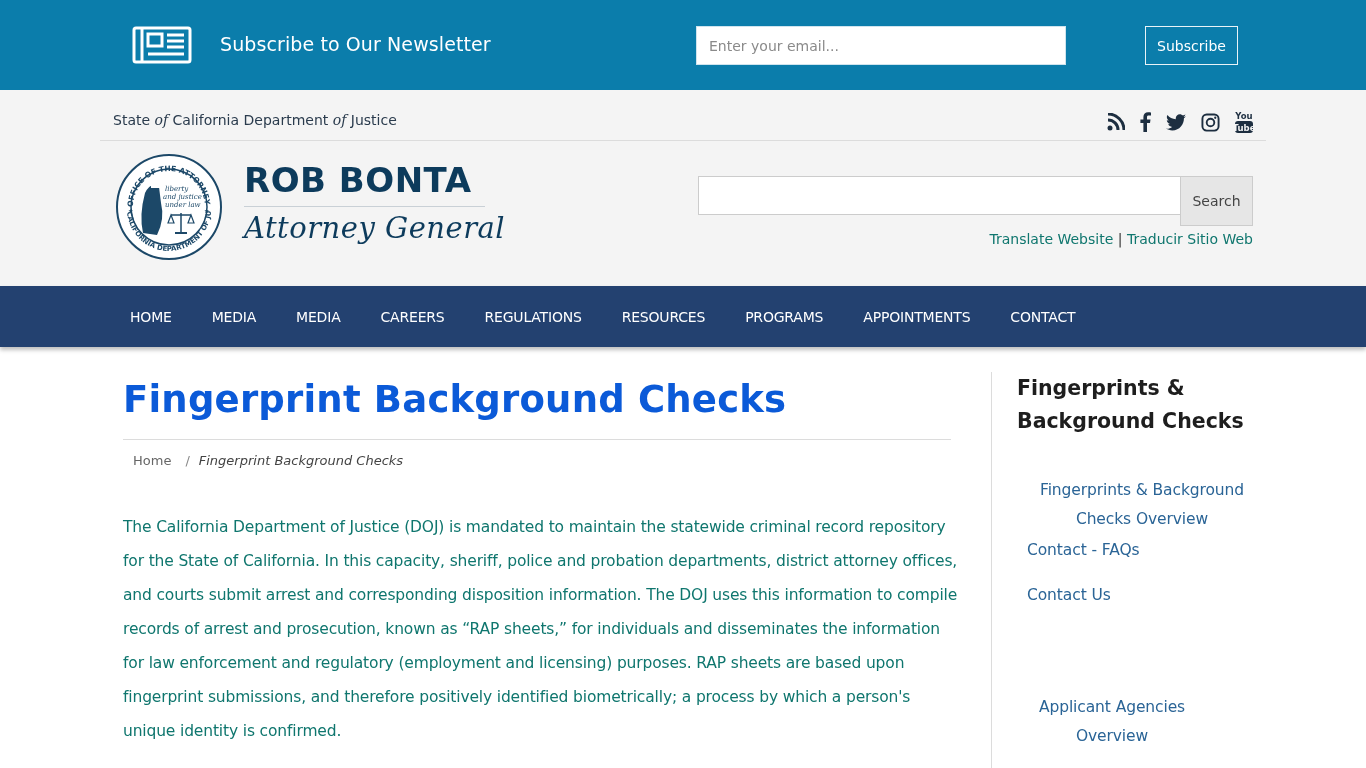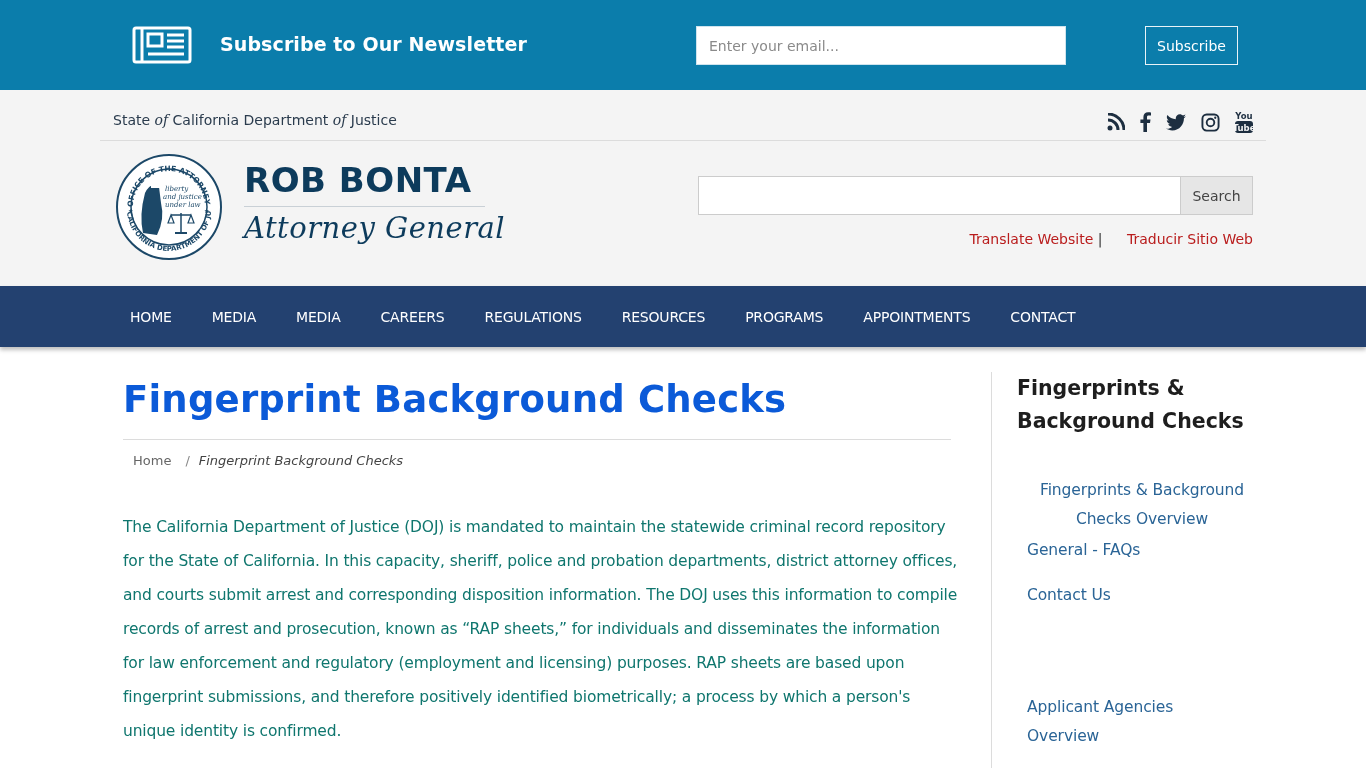--- a/index.html
+++ b/index.html
@@ -2,41 +2,41 @@
 <html><head>
 <meta charset="utf-8">
 <style>
   * { box-sizing: border-box; margin: 0; padding: 0; }
   html, body { width: 1366px; height: 768px; overflow: hidden; }
   body { font-family: "DejaVu Sans", sans-serif; background: #ffffff; color: #333; }
 
   
   .newsletter { position: absolute; left: 0; top: 0; width: 1366px; height: 90px; background: #0b7dab; }
   .nl-icon { position: absolute; left: 132px; top: 24px; width: 60px; height: 42px; }
-  .nl-title { position: absolute; left: 220px; top: 33px; color: #fff; font-weight: bold; font-size: 19px; letter-spacing: 0.1px; }
+  .nl-title { position: absolute; left: 220px; top: 33px; color: #fff; font-weight: normal; font-size: 19px; letter-spacing: 0.1px; }
   .nl-input { position: absolute; left: 696px; top: 26px; width: 370px; height: 39px; border: 1px solid #cfe4ee; background: #fff; font-family: "DejaVu Sans", sans-serif; font-size: 14px; padding: 0 12px; color: #555; outline: none; }
   .nl-input::placeholder { color: #8a8a8a; }
   .nl-btn { position: absolute; left: 1145px; top: 26px; width: 93px; height: 39px; background: #0b7dab; border: 1px solid #e9f3f8; color: #fff; font-family: "DejaVu Sans", sans-serif; font-size: 14px; cursor: pointer; }
 
   
   .header { position: absolute; left: 0; top: 90px; width: 1366px; height: 196px; background: #f4f4f4; }
   .state-line { position: absolute; left: 113px; top: 112px; font-size: 14px; color: #2a3b4d; }
   .state-line i { font-family: "DejaVu Serif", serif; }
   .soc { position: absolute; top: 110px; width: 24px; height: 24px; color: #1d2e40; display: flex; align-items: center; justify-content: center; cursor: pointer; }
   .header-rule { position: absolute; left: 100px; top: 140px; width: 1166px; height: 1px; background: #dcdcdc; }
 
   .seal { position: absolute; left: 115px; top: 153px; width: 108px; height: 108px; }
   .org-name { position: absolute; left: 244px; top: 160px; font-size: 34px; font-weight: bold; color: #0d3b5c; letter-spacing: 0.5px; }
   .org-rule { position: absolute; left: 244px; top: 206px; width: 241px; height: 1px; background: #c9d0d6; }
   .org-sub { position: absolute; left: 244px; top: 211px; font-family: "DejaVu Serif", serif; font-style: italic; font-size: 29px; color: #0d3b5c; letter-spacing: 0.5px; }
 
   .search-input { position: absolute; left: 698px; top: 176px; width: 483px; height: 39px; border: 1px solid #ccc; background: #fff; outline: none; padding: 0 10px; font-size: 14px; }
-  .search-btn { position: absolute; left: 1180px; top: 176px; width: 73px; height: 39px; border: 1px solid #ccc; background: #e6e6e6; color: #444; font-family: "DejaVu Sans", sans-serif; font-size: 14px; cursor: pointer; }
+  .search-btn { position: absolute; left: 1180px; top: 176px; width: 73px; height: 50px; border: 1px solid #ccc; background: #e6e6e6; color: #444; font-family: "DejaVu Sans", sans-serif; font-size: 14px; cursor: pointer; }
   .translate { position: absolute; right: 113px; top: 231px; font-size: 14px; color: #333; }
-  .translate a { color: #b91c1c; text-decoration: none; cursor: pointer; margin-left: 20px; }
+  .translate a { color: #0f766e; text-decoration: none; cursor: pointer; }
 
   
   .nav { position: absolute; left: 0; top: 286px; width: 1366px; height: 61px; background: #234170; box-shadow: 0 3px 4px rgba(0,0,0,0.25); }
   .nav ul { list-style: none; display: flex; position: absolute; left: 110px; top: 0; height: 61px; align-items: center; }
   .nav li { color: #fff; font-size: 14px; padding: 0 20px; cursor: pointer; letter-spacing: -0.2px; }
 
   
   .page-title { position: absolute; left: 123px; top: 378px; font-size: 37px; font-weight: bold; color: #0b5ad8; letter-spacing: 0.2px; }
   .title-rule { position: absolute; left: 123px; top: 439px; width: 828px; height: 1px; background: #dcdcdc; }
   .breadcrumb { position: absolute; left: 133px; top: 453px; font-size: 13px; color: #555; display: flex; gap: 0; }
@@ -166,16 +166,16 @@
   <span class="home">Home</span>
   <span class="sep">/</span>
   <span class="current">Fingerprint Background Checks</span>
 </nav>
 
 <p class="body-text">The California Department of Justice (DOJ) is mandated to maintain the statewide criminal record repository for the State of California. In this capacity, sheriff, police and probation departments, district attorney offices, and courts submit arrest and corresponding disposition information. The DOJ uses this information to compile records of arrest and prosecution, known as “RAP sheets,” for individuals and disseminates the information for law enforcement and regulatory (employment and licensing) purposes. RAP sheets are based upon fingerprint submissions, and therefore positively identified biometrically; a process by which a person's unique identity is confirmed.</p>
 
 <aside class="sidebar">
   <div class="sb-heading" style="top:0px; width:240px;">Fingerprints &amp; Background Checks</div>
   <div class="sb-link" style="top:104px;text-align:center;">Fingerprints &amp; Background Checks Overview</div>
-  <div class="sb-link" style="top:164px;">General - FAQs</div>
+  <div class="sb-link" style="top:164px;">Contact - FAQs</div>
   <div class="sb-link" style="top:209px;">Contact Us</div>
-  <div class="sb-link" style="top:321px; width:170px;">Applicant Agencies Overview</div>
+  <div class="sb-link" style="top:321px; width:170px;text-align:center;">Applicant Agencies Overview</div>
 </aside>
 
 </body></html>

